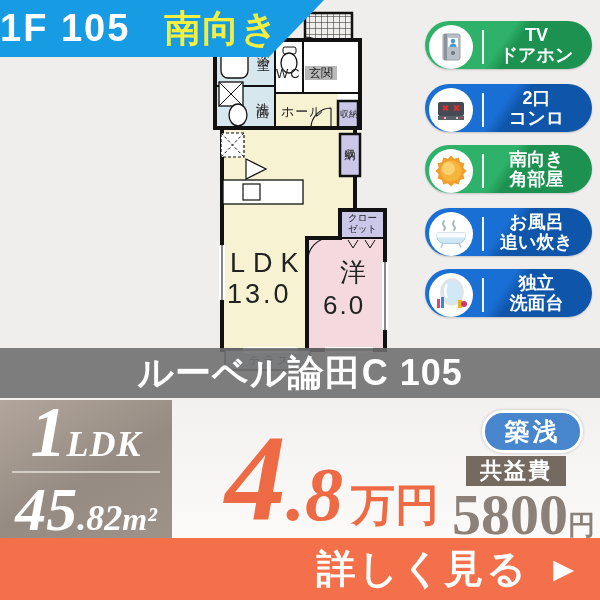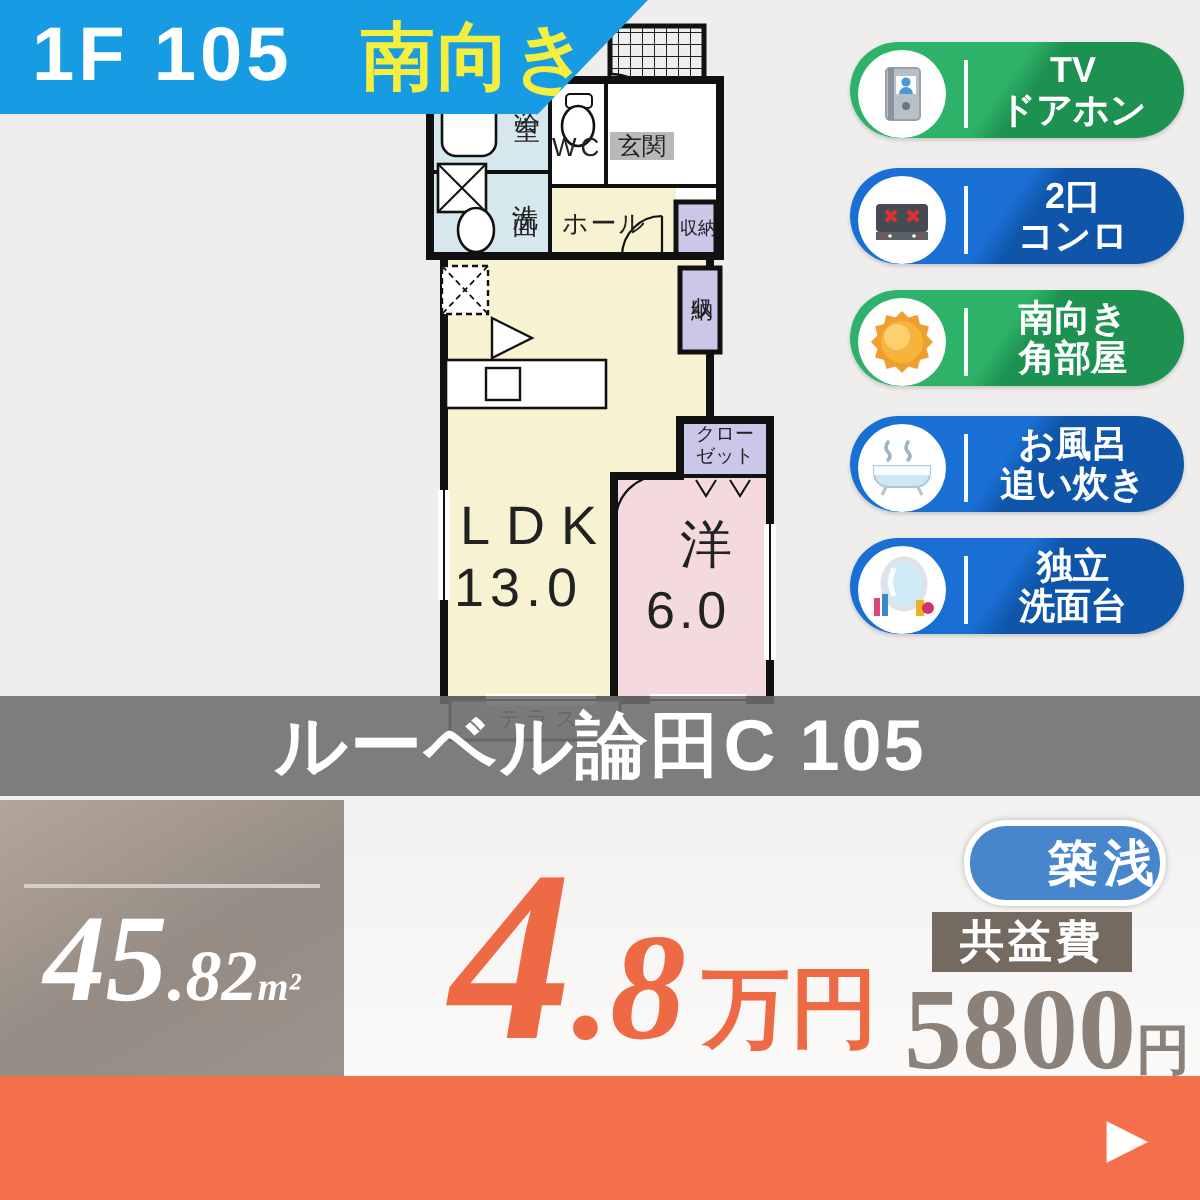--- a/index.html
+++ b/index.html
@@ -22,21 +22,21 @@
   .lbl-closet span{display:block;}
   .lbl-ldk{left:17px;top:240px;font-size:27px;letter-spacing:8px;}
   .lbl-ldk-size{left:14px;top:271px;font-size:27px;letter-spacing:3px;}
   .lbl-yo{left:127px;top:249px;font-size:26px;}
   .lbl-yo-size{left:110px;top:282px;font-size:26px;letter-spacing:2px;}
   .lbl-terrace{left:36px;top:345px;font-size:11px;letter-spacing:3px;color:#333;}
 
   
   .banner{position:absolute;left:0;top:0;width:336px;height:57px;z-index:7;
     background:#179ce4;clip-path:polygon(0 0,324px 0,269px 100%,0 100%);
-    display:flex;align-items:center;padding-left:16px;box-sizing:border-box;gap:34px;}
+    display:flex;align-items:center;box-sizing:border-box;gap:34px;}
   .banner .unit{color:#fff;font-size:38px;font-weight:bold;letter-spacing:2px;}
   .banner .dir{color:#f4ee3e;font-size:37px;font-weight:bold;letter-spacing:1px;}
 
   
   .features{position:absolute;inset:0;z-index:6;}
   .feature{position:absolute;left:425px;width:167px;height:48px;border-radius:26px;
     box-shadow:0 1px 2px rgba(0,0,0,.18);}
   .feature.green{background:linear-gradient(125deg,#2eb269 0%,#2eb269 46%,#1d9150 54%,#1d9150 100%);}
   .feature.blue{background:linear-gradient(125deg,#1a6fd4 0%,#1a6fd4 46%,#0f56ab 54%,#0f56ab 100%);}
   .ficon{position:absolute;left:4px;top:4px;width:44px;height:44px;border-radius:50%;background:#fff;
@@ -56,32 +56,32 @@
   .specbox{position:absolute;left:0;top:2px;width:172px;height:138px;
     background:linear-gradient(150deg,#b2a69c 0%,#968b82 55%,#9d938a 100%);
     color:#fff;font-family:"Liberation Serif",serif;font-style:italic;font-weight:bold;
     display:flex;flex-direction:column;align-items:center;justify-content:center;}
   .spec-line{line-height:.8;white-space:nowrap;}
   .spec-num-big{font-size:72px;}
   .spec-type{font-size:36px;letter-spacing:1px;}
   .spec-divider{width:148px;border-top:2px solid #d5cec7;margin:9px 0 12px 0;}
   .spec-area-big{font-size:62px;}
   .spec-area-dec{font-size:36px;}
-  .spec-area-unit{font-size:20px;}
+  .spec-area-unit{font-size:32px;}
 
   .price{position:absolute;left:186px;top:0;width:292px;height:140px;
     display:flex;align-items:flex-end;justify-content:center;color:#ee6a44;}
   .price .line{line-height:.78;padding-bottom:12px;white-space:nowrap;text-align:right;}
   .price-int{font-family:"Liberation Serif",serif;font-style:italic;font-weight:bold;font-size:122px;}
   .price-dec{font-family:"Liberation Serif",serif;font-style:italic;font-weight:bold;font-size:76px;}
   .price-unit{font-size:44px;font-weight:bold;margin-left:8px;}
 
   .age-pill{position:absolute;left:482px;top:12px;width:95px;height:37px;border-radius:21px;
     background:#4785cc;border:3px solid #fff;box-shadow:0 0 3px rgba(0,0,0,.25);
-    display:flex;align-items:center;justify-content:flex-end;}
+    display:flex;align-items:center;justify-content:center;}
   .age-pill span{color:#fff;font-size:25px;font-weight:bold;letter-spacing:3px;}
   .fee-label{position:absolute;left:466px;top:58px;width:100px;height:30px;background:#746a60;
     display:flex;align-items:center;justify-content:center;}
   .fee-label span{color:#fff;font-size:22px;font-weight:bold;letter-spacing:2px;}
   .fee-amount{position:absolute;left:452px;top:88px;width:140px;text-align:center;
     color:#8b8178;font-family:"Liberation Serif",serif;font-weight:bold;line-height:1;white-space:nowrap;}
   .fee-num{font-size:58px;}
   .fee-unit{font-size:27px;}
 
   
@@ -272,20 +272,23 @@
     </div>
   </div>
 
   <div class="nameband">
     <span>ルーベル論田C 105</span>
   </div>
 
   <div class="bottom">
 
     <div class="specbox">
+      <div class="spec-line">
+        <span class="spec-num-big">1</span><span class="spec-type">LDK</span>
+      </div>
       <div class="spec-divider"></div>
       <div class="spec-line">
         <span class="spec-area-big">45</span><span class="spec-area-dec">.82</span><span class="spec-area-unit">m²</span>
       </div>
     </div>
 
     <div class="price">
       <div class="line">
         <span class="price-int">4</span><span class="price-dec">.8</span><span class="price-unit">万円</span>
       </div>
@@ -296,16 +299,17 @@
     </div>
     <div class="fee-label">
       <span>共益費</span>
     </div>
     <div class="fee-amount">
       <span class="fee-num">5800</span><span class="fee-unit">円</span>
     </div>
   </div>
 
   <div class="cta">
+    <span class="label">詳しく見る</span>
     <span class="arrow">▶</span>
   </div>
 
 </div>
 
 </body></html>

